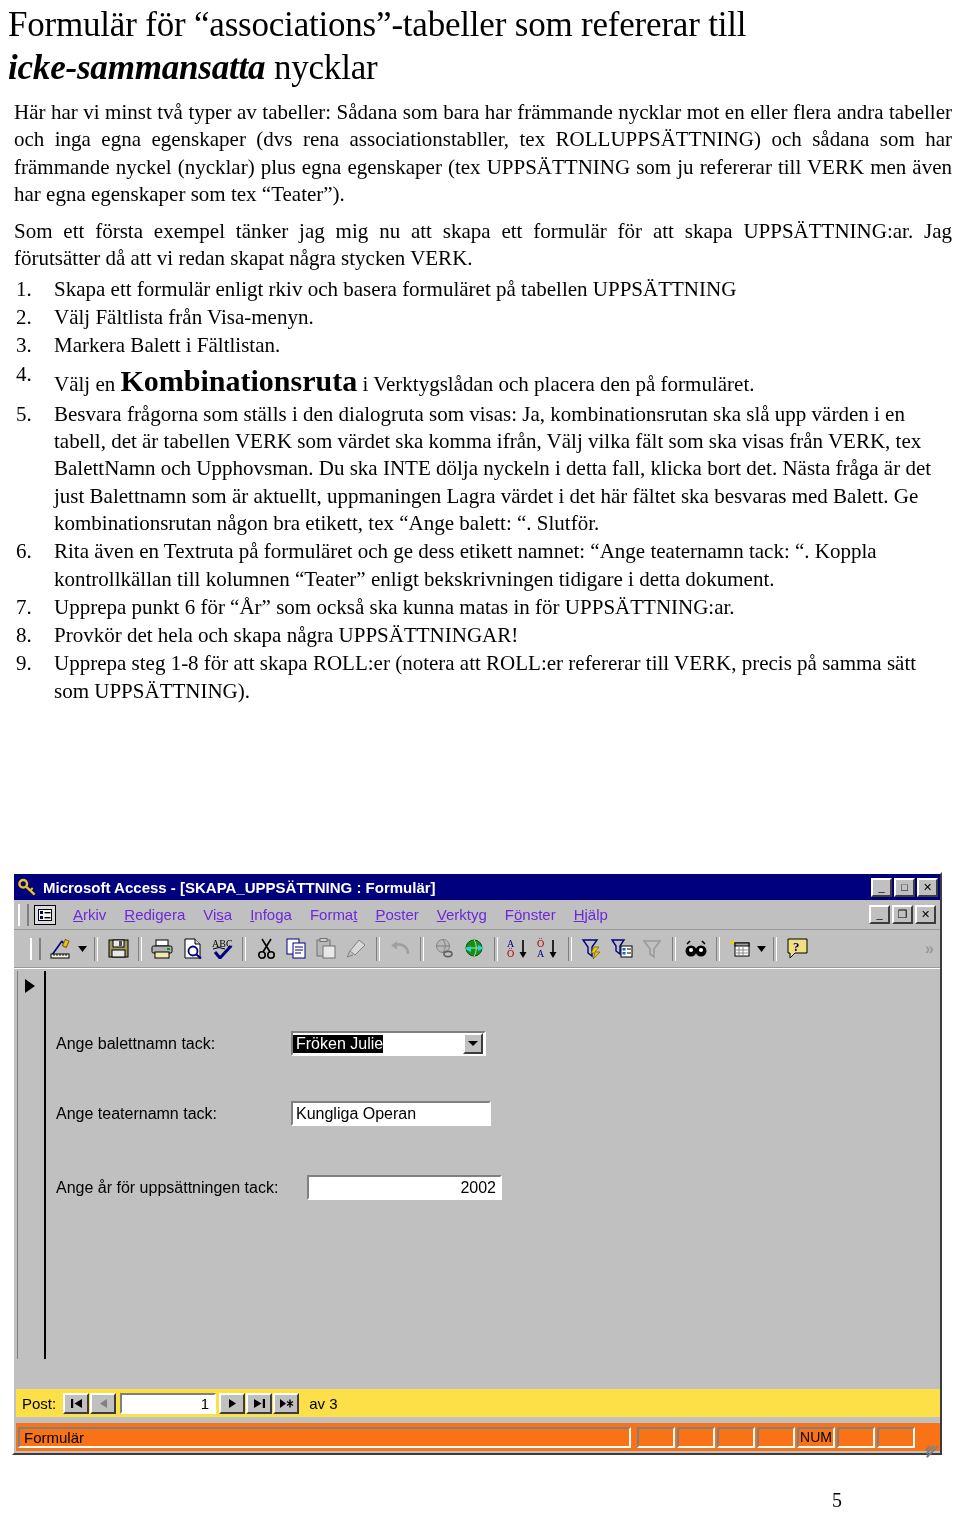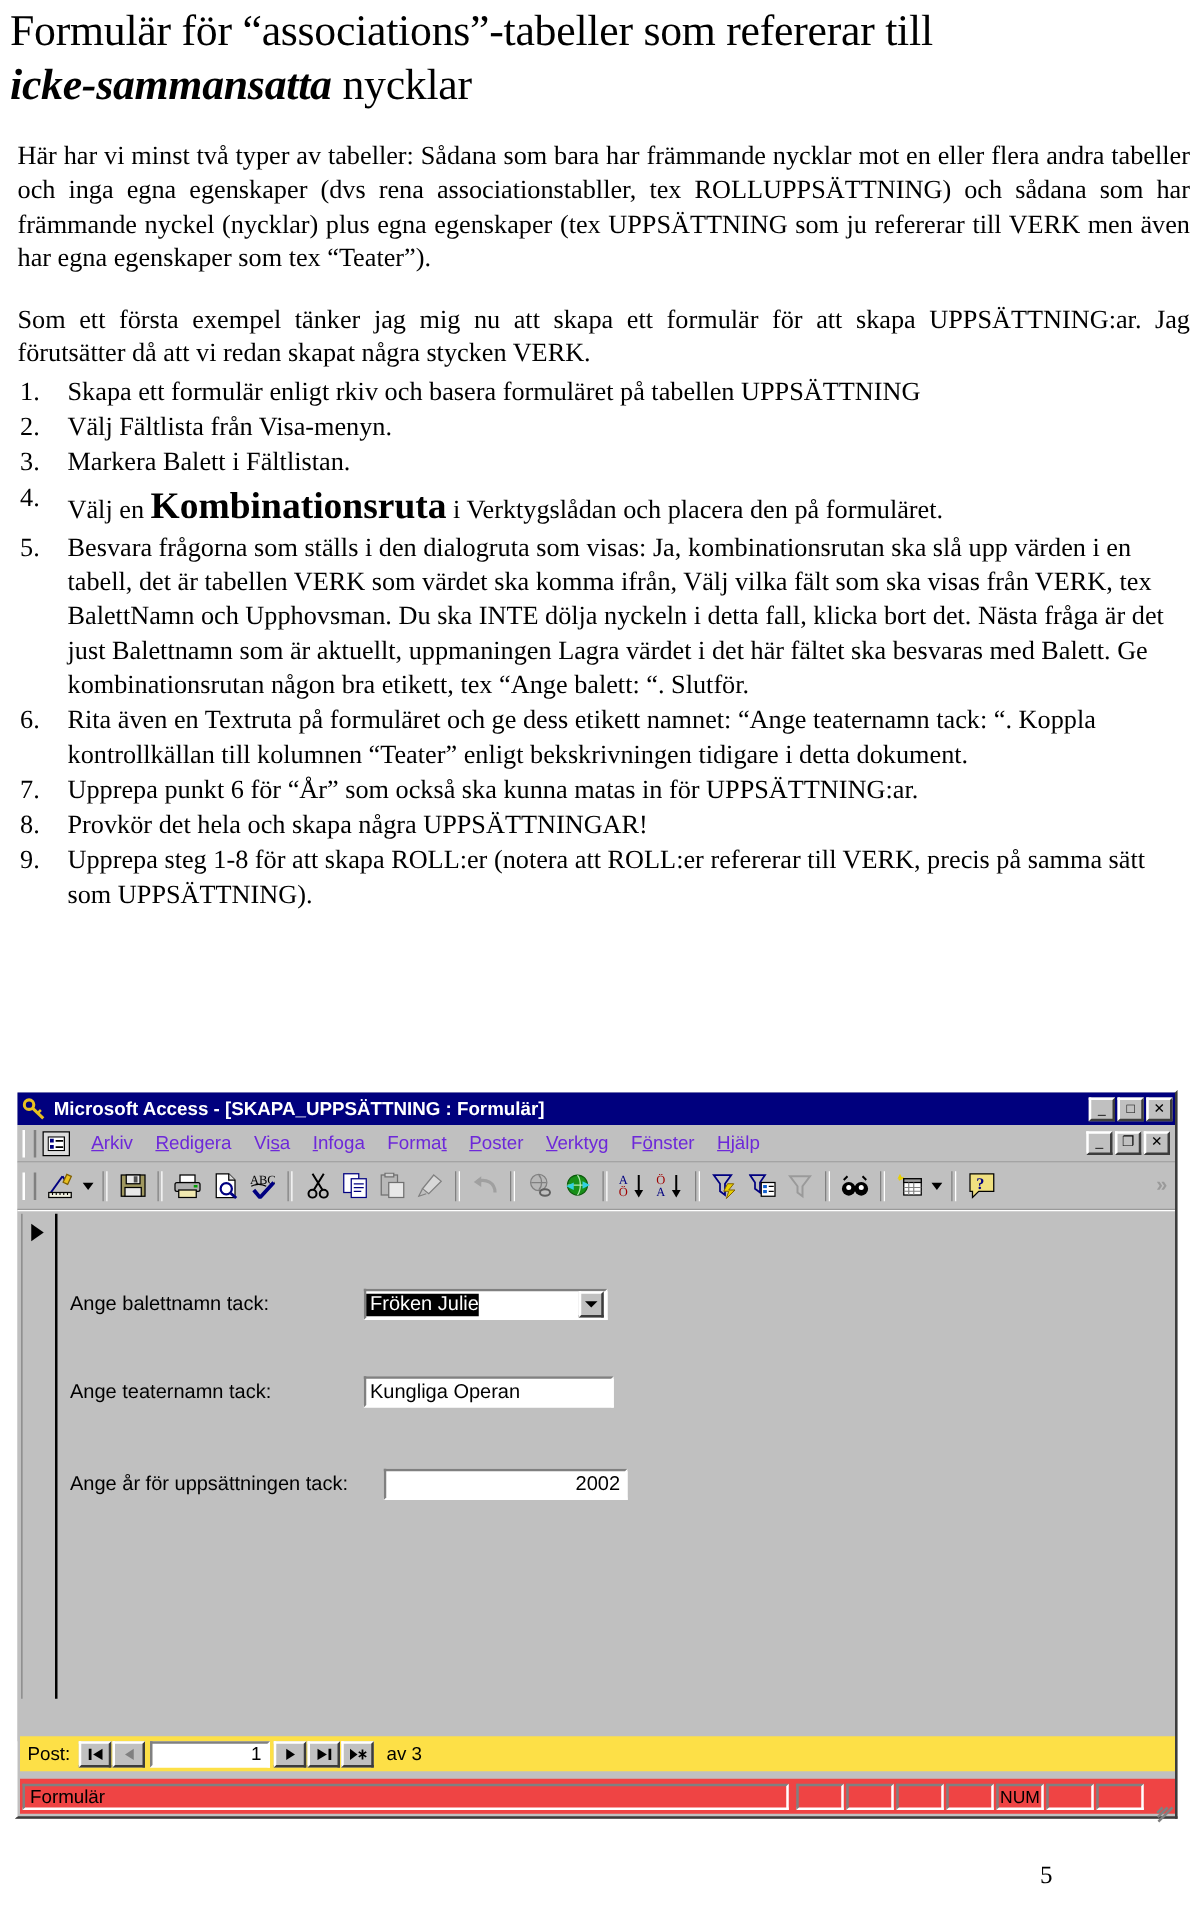--- a/index.html
+++ b/index.html
@@ -38,21 +38,21 @@
     margin: 0;
     letter-spacing: -0.2px;
   }
   h1.title .ital {
     font-style: italic;
     font-weight: bold;
   }
   p.body {
     font-size: 21px;
     line-height: 1.29;
-    margin: 22px 0 0 6px;
+    margin: 10px 0 0 6px;
     text-align: justify;
     text-justify: inter-word;
   }
 
   ol.steps {
     margin: 4px 0 0 0;
     padding: 0;
     list-style: none;
     font-size: 21px;
     line-height: 1.30;
@@ -147,21 +147,21 @@
     white-space: nowrap;
   }
   .menubar .mi u { text-decoration: underline; }
   .menubar .spacer { flex: 1; }
 
   .toolbar {
     height: 38px;
     display: flex;
     align-items: center;
     background: #c0c0c0;
-    padding-left: 4px;
+    padding-left: 16px;
     box-sizing: border-box;
     border-bottom: 1px solid #9a9a9a;
   }
   .tb-sep {
     width: 2px; height: 24px;
     border-left: 1px solid #808080;
     border-right: 1px solid #ffffff;
     margin: 0 5px;
   }
   .tbtn {
@@ -299,21 +299,21 @@
   .navbar .of { font-size: 15px; margin-left: 9px; }
 
   
   .statusbar {
     position: absolute;
     left: 2px; bottom: 2px;
     width: 924px;
     height: 28px;
     display: flex;
     align-items: center;
-    background: #ef4444;
+    background: #f97316;
     padding: 0 2px;
     box-sizing: border-box;
   }
   .sb-main {
     flex: 1;
     height: 21px;
     border-top: 2px solid #808080;
     border-left: 2px solid #808080;
     border-right: 2px solid #ffffff;
     border-bottom: 2px solid #ffffff;

